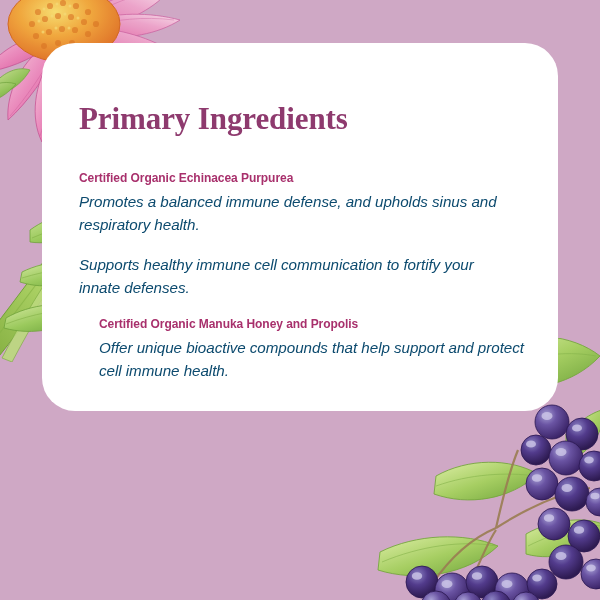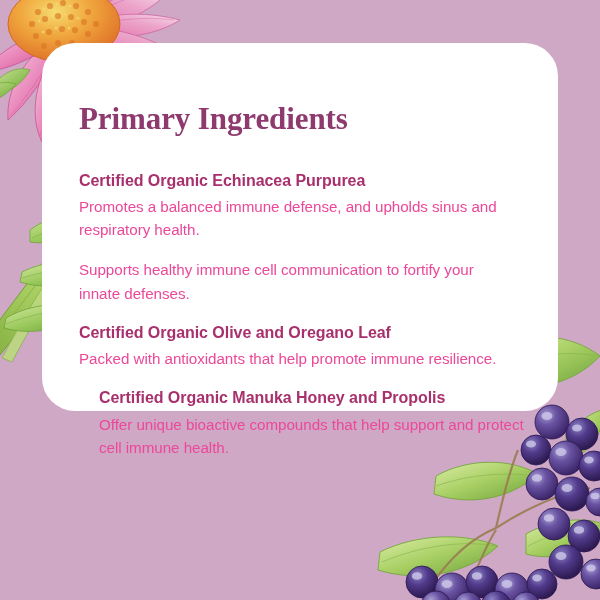--- a/index.html
+++ b/index.html
@@ -57,35 +57,36 @@
     letter-spacing:-0.1px;
     color:#8e3a6e;
     margin-bottom:33px;
   }
 
   
   .ingredient { margin-bottom:17px; }
   .ingredient:last-child { margin-bottom:0;margin-left:20px; }
 
   .ingredient-name {
-    font-size:16px;
+    font-size:12px;
     font-weight:bold;
     line-height:1.35;
     letter-spacing:-0.05px;
     color:#a8306c;
     margin-bottom:4px;
   }
 
   .ingredient-desc {
     font-size:15.2px;
     font-weight:normal;
     line-height:1.52;
     letter-spacing:-0.05px;
-    color:#ec4899;
+    color:#0c4a6e;
     max-width:432px;
+    font-style:italic;
   }
 </style>
 </head>
 <body>
 
 <div class="botanicals">
 
   <svg id="echinacea-art" width="230" height="250" viewBox="0 0 230 250">
     <defs>
       <radialGradient id="coneGrad" cx="42%" cy="34%" r="68%">
@@ -307,24 +308,20 @@
 
     <div class="ingredient">
       <div class="ingredient-name">Certified Organic Echinacea Purpurea</div>
       <div class="ingredient-desc">Promotes a balanced immune defense, and upholds sinus and respiratory health.</div>
     </div>
 
     <div class="ingredient">
       <div class="ingredient-desc">Supports healthy immune cell communication to fortify your innate defenses.</div>
     </div>
 
-    <div class="ingredient">
-      <div class="ingredient-name">Certified Organic Olive and Oregano Leaf</div>
-      <div class="ingredient-desc">Packed with antioxidants that help promote immune resilience.</div>
-    </div>
 
     <div class="ingredient">
       <div class="ingredient-name">Certified Organic Manuka Honey and Propolis</div>
       <div class="ingredient-desc">Offer unique bioactive compounds that help support and protect cell immune health.</div>
     </div>
 
   </div>
 </div>
 
 </body></html>

